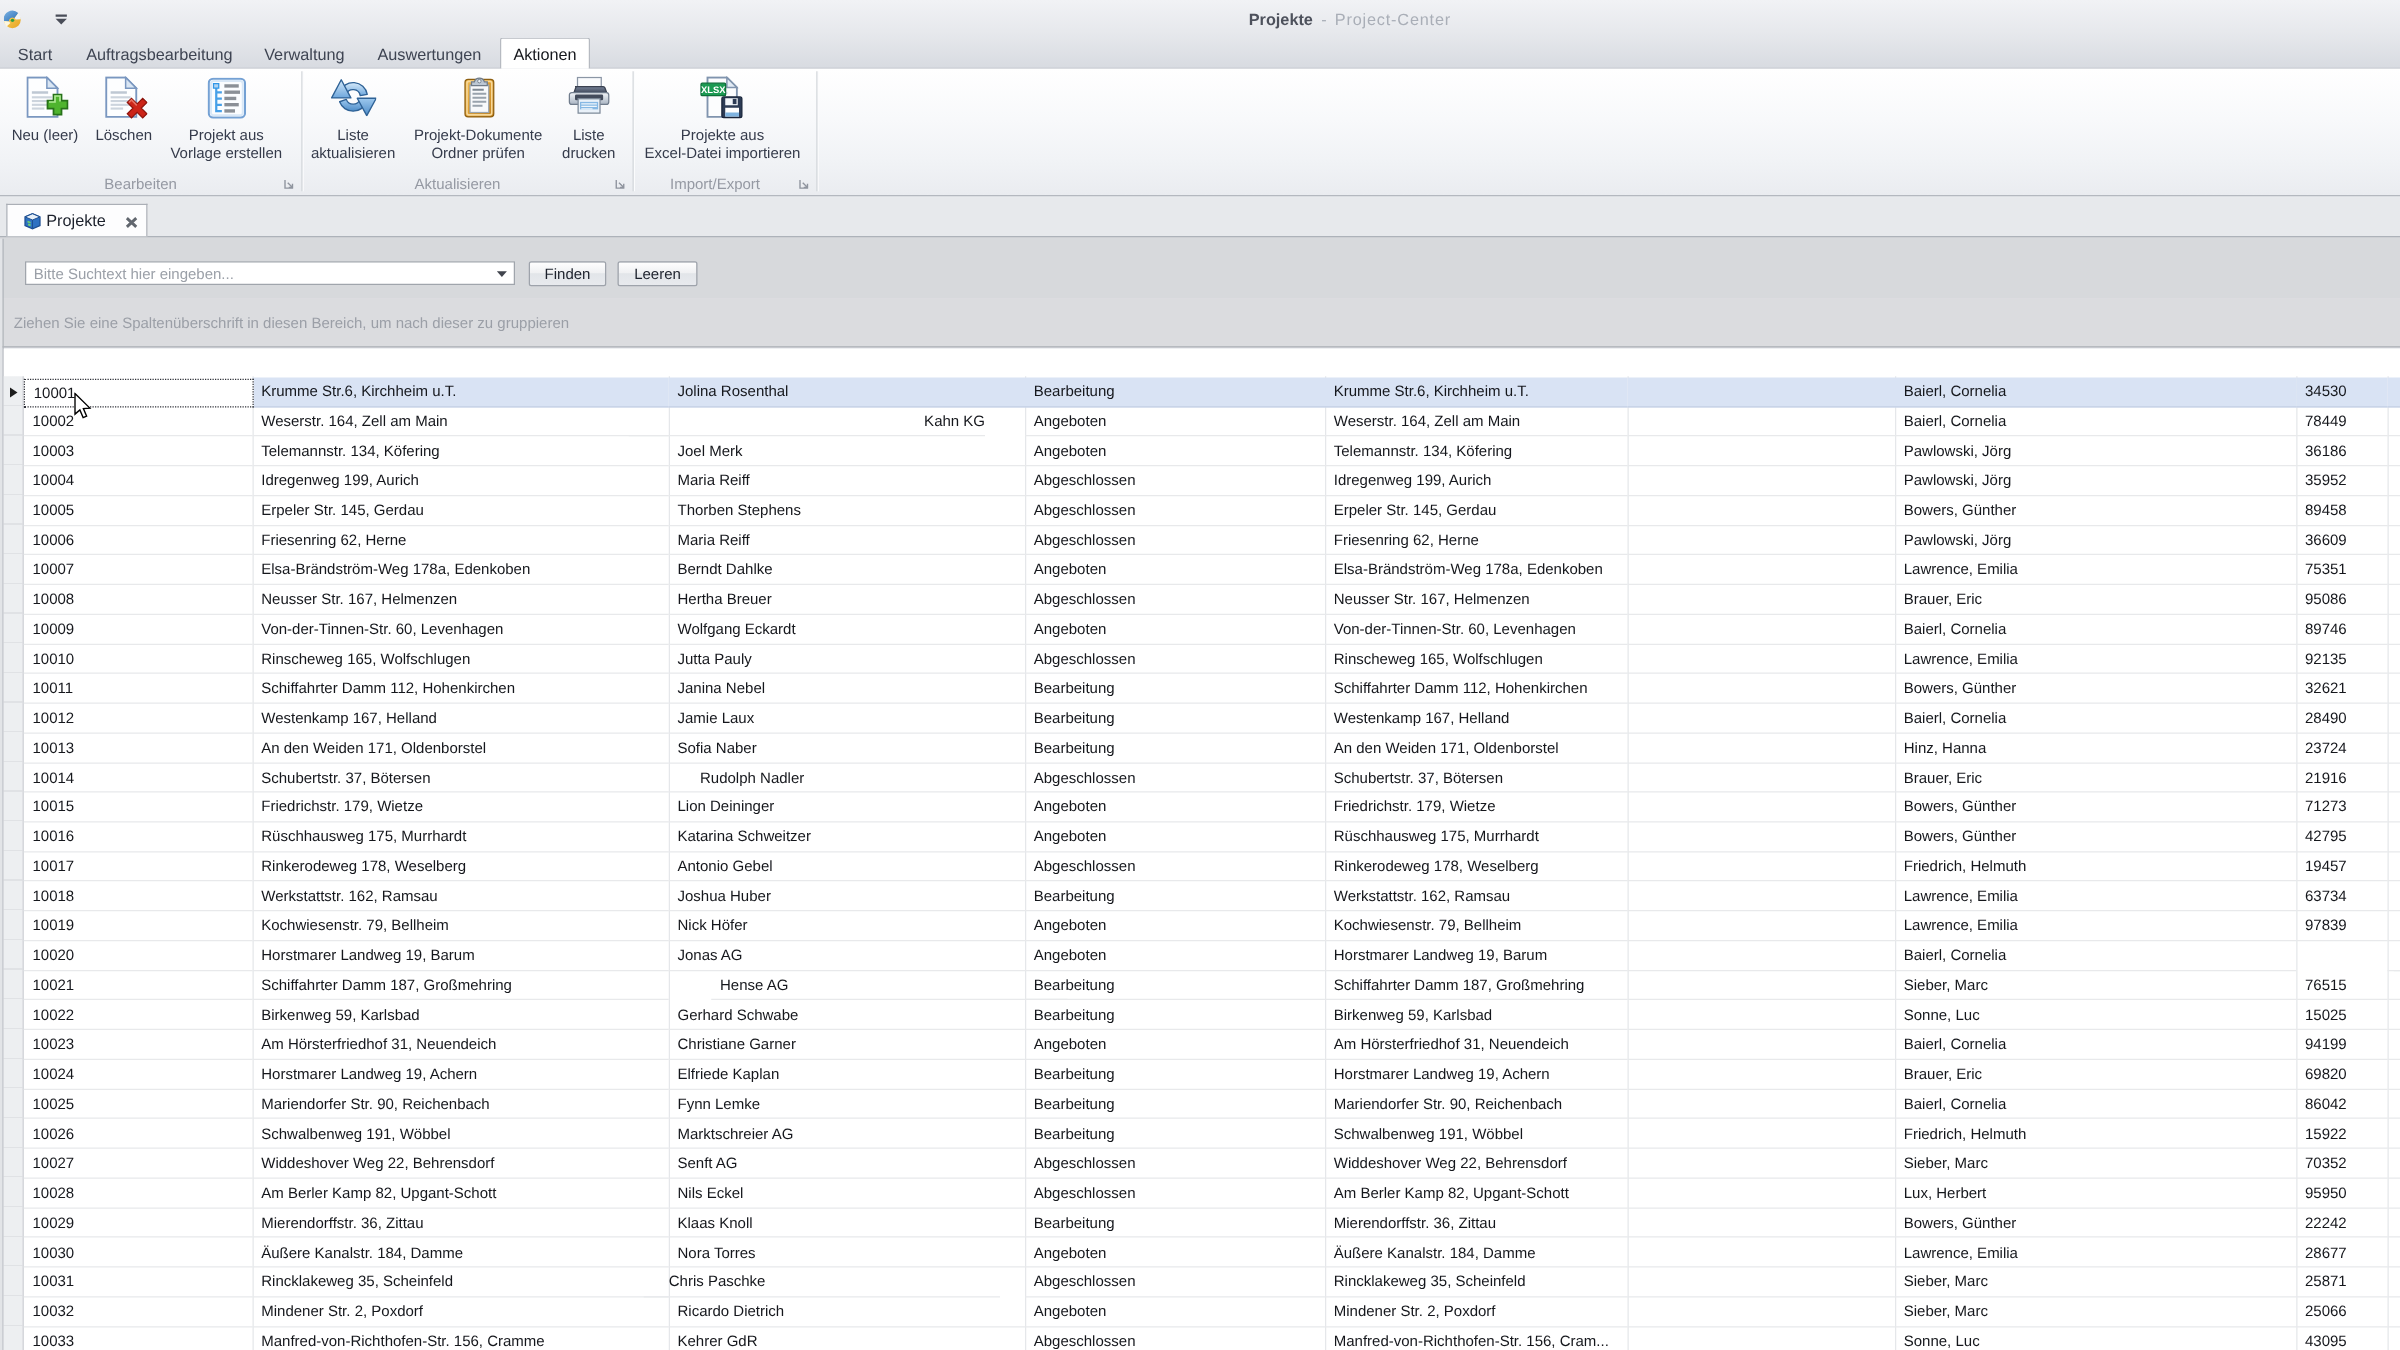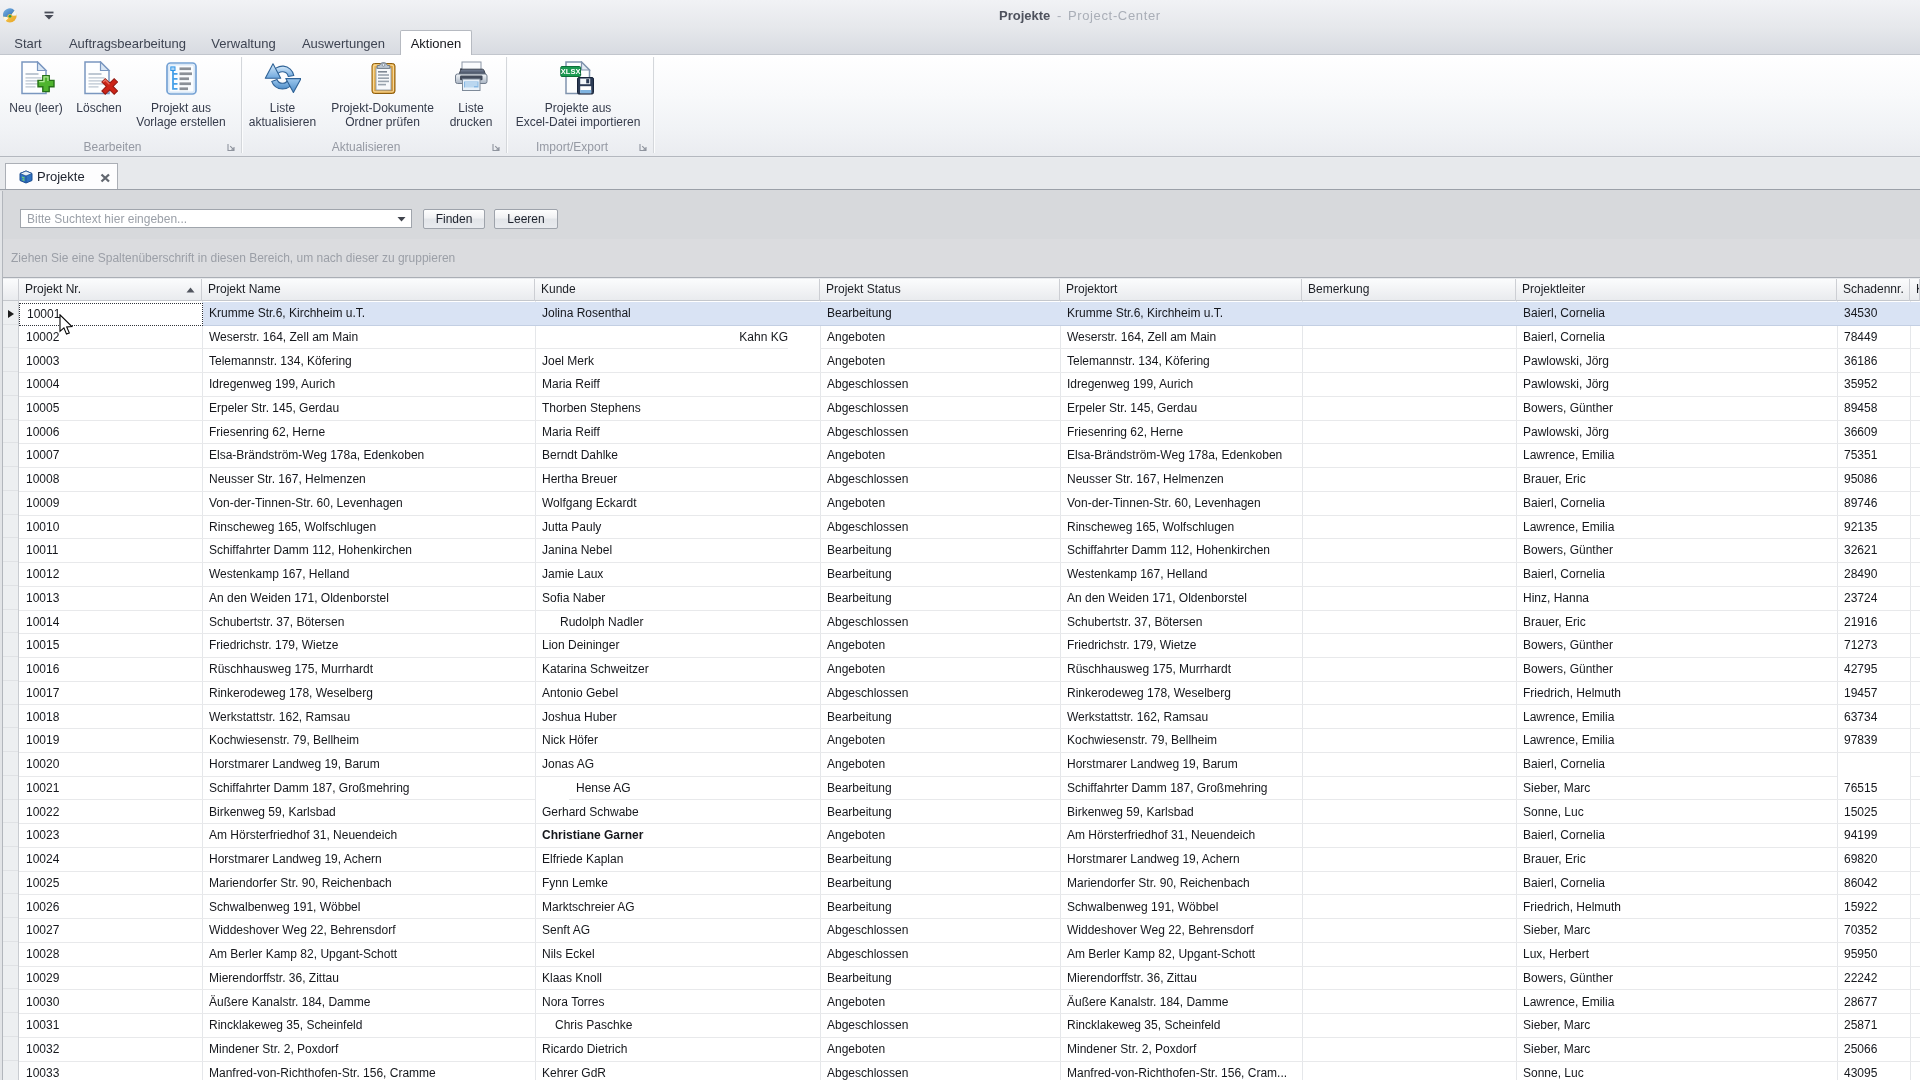--- a/index.html
+++ b/index.html
@@ -219,35 +219,20 @@
 <svg class="abs" style="left:397px;top:216px;" width="9" height="6" viewBox="0 0 9 6">
     <path d="M0.5 1 L4.5 5.5 L8.5 1 Z" fill="#40444d"></path>
   </svg>
 <div class="abs btn" style="left:423px;width:62px;">Finden</div>
 <div class="abs btn" style="left:494px;width:64px;">Leeren</div>
 <div class="abs" id="groupband"></div>
 <div class="abs" id="grouphint">Ziehen Sie eine Spaltenüberschrift in diesen Bereich, um nach dieser zu gruppieren</div>
 <div class="abs" id="gridedge"></div>
 <div class="abs" id="gridline"></div>
 <div class="abs" id="grid">
-<div id="ghead">
-<div class="hcell" style="left:0px;width:16px;"></div>
-<div class="hcell" style="left:16px;width:183px;">Projekt Nr.</div>
-<div class="hcell" style="left:199px;width:333px;">Projekt Name</div>
-<div class="hcell" style="left:532px;width:285px;">Kunde</div>
-<div class="hcell" style="left:817px;width:240px;">Projekt Status</div>
-<div class="hcell" style="left:1057px;width:242px;">Projektort</div>
-<div class="hcell" style="left:1299px;width:214px;">Bemerkung</div>
-<div class="hcell" style="left:1513px;width:321px;">Projektleiter</div>
-<div class="hcell" style="left:1834px;width:73px;">Schadennr.</div>
-<div class="hcell" style="left:1907px;width:10px;">K</div>
-<svg class="abs" style="left:183px;top:8px;" width="9" height="6" viewBox="0 0 9 6">
-        <path d="M4.5 0.5 L8.5 5.5 L0.5 5.5 Z" fill="#51555e"></path>
-      </svg>
-</div>
 <div id="indcol"></div>
 <div class="vline" style="left:199px;"></div>
 <div class="vline" style="left:532px;"></div>
 <div class="vline" style="left:817px;"></div>
 <div class="vline" style="left:1057px;"></div>
 <div class="vline" style="left:1299px;"></div>
 <div class="vline" style="left:1513px;"></div>
 <div class="vline" style="left:1834px;"></div>
 <div class="vline" style="left:1907px;"></div>
 <div class="row selrow" style="top:23.0px;height:23.7px;">
@@ -487,21 +472,21 @@
 <div class="cell" style="left:817px;width:240px;">Bearbeitung</div>
 <div class="cell" style="left:1057px;width:242px;">Birkenweg 59, Karlsbad</div>
 <div class="cell" style="left:1299px;width:214px;"></div>
 <div class="cell" style="left:1513px;width:321px;">Sonne, Luc</div>
 <div class="cell" style="left:1834px;width:73px;">15025</div>
 <div class="cell" style="left:1907px;width:10px;"></div>
 </div>
 <div class="row" style="top:545.3px;height:23.7px;">
 <div class="cell" style="left:16px;width:183px;">10023</div>
 <div class="cell" style="left:199px;width:333px;">Am Hörsterfriedhof 31, Neuendeich</div>
-<div class="cell" style="left:532px;width:285px;font-weight:bold;">Christiane Garner</div>
+<div class="cell" style="left:532px;width:285px;">Christiane Garner</div>
 <div class="cell" style="left:817px;width:240px;">Angeboten</div>
 <div class="cell" style="left:1057px;width:242px;">Am Hörsterfriedhof 31, Neuendeich</div>
 <div class="cell" style="left:1299px;width:214px;"></div>
 <div class="cell" style="left:1513px;width:321px;">Baierl, Cornelia</div>
 <div class="cell" style="left:1834px;width:73px;">94199</div>
 <div class="cell" style="left:1907px;width:10px;"></div>
 </div>
 <div class="row" style="top:569.0px;height:23.7px;">
 <div class="cell" style="left:16px;width:183px;">10024</div>
 <div class="cell" style="left:199px;width:333px;">Horstmarer Landweg 19, Achern</div>
@@ -575,21 +560,21 @@
 <div class="cell" style="left:817px;width:240px;">Angeboten</div>
 <div class="cell" style="left:1057px;width:242px;">Äußere Kanalstr. 184, Damme</div>
 <div class="cell" style="left:1299px;width:214px;"></div>
 <div class="cell" style="left:1513px;width:321px;">Lawrence, Emilia</div>
 <div class="cell" style="left:1834px;width:73px;">28677</div>
 <div class="cell" style="left:1907px;width:10px;"></div>
 </div>
 <div class="row" style="top:735.2px;height:23.7px;">
 <div class="cell" style="left:16px;width:183px;">10031</div>
 <div class="cell" style="left:199px;width:333px;">Rincklakeweg 35, Scheinfeld</div>
-<div class="cell" style="left:532px;width:285px;padding-left:20px;">Chris Paschke</div>
+<div class="cell" style="left:512px;width:285px;padding-left:20px;">Chris Paschke</div>
 <div class="cell" style="left:817px;width:240px;">Abgeschlossen</div>
 <div class="cell" style="left:1057px;width:242px;">Rincklakeweg 35, Scheinfeld</div>
 <div class="cell" style="left:1299px;width:214px;"></div>
 <div class="cell" style="left:1513px;width:321px;">Sieber, Marc</div>
 <div class="cell" style="left:1834px;width:73px;">25871</div>
 <div class="cell" style="left:1907px;width:10px;"></div>
 </div>
 <div class="row" style="top:758.9px;height:23.7px;">
 <div class="cell" style="left:16px;width:183px;">10032</div>
 <div class="cell" style="left:199px;width:333px;">Mindener Str. 2, Poxdorf</div>

